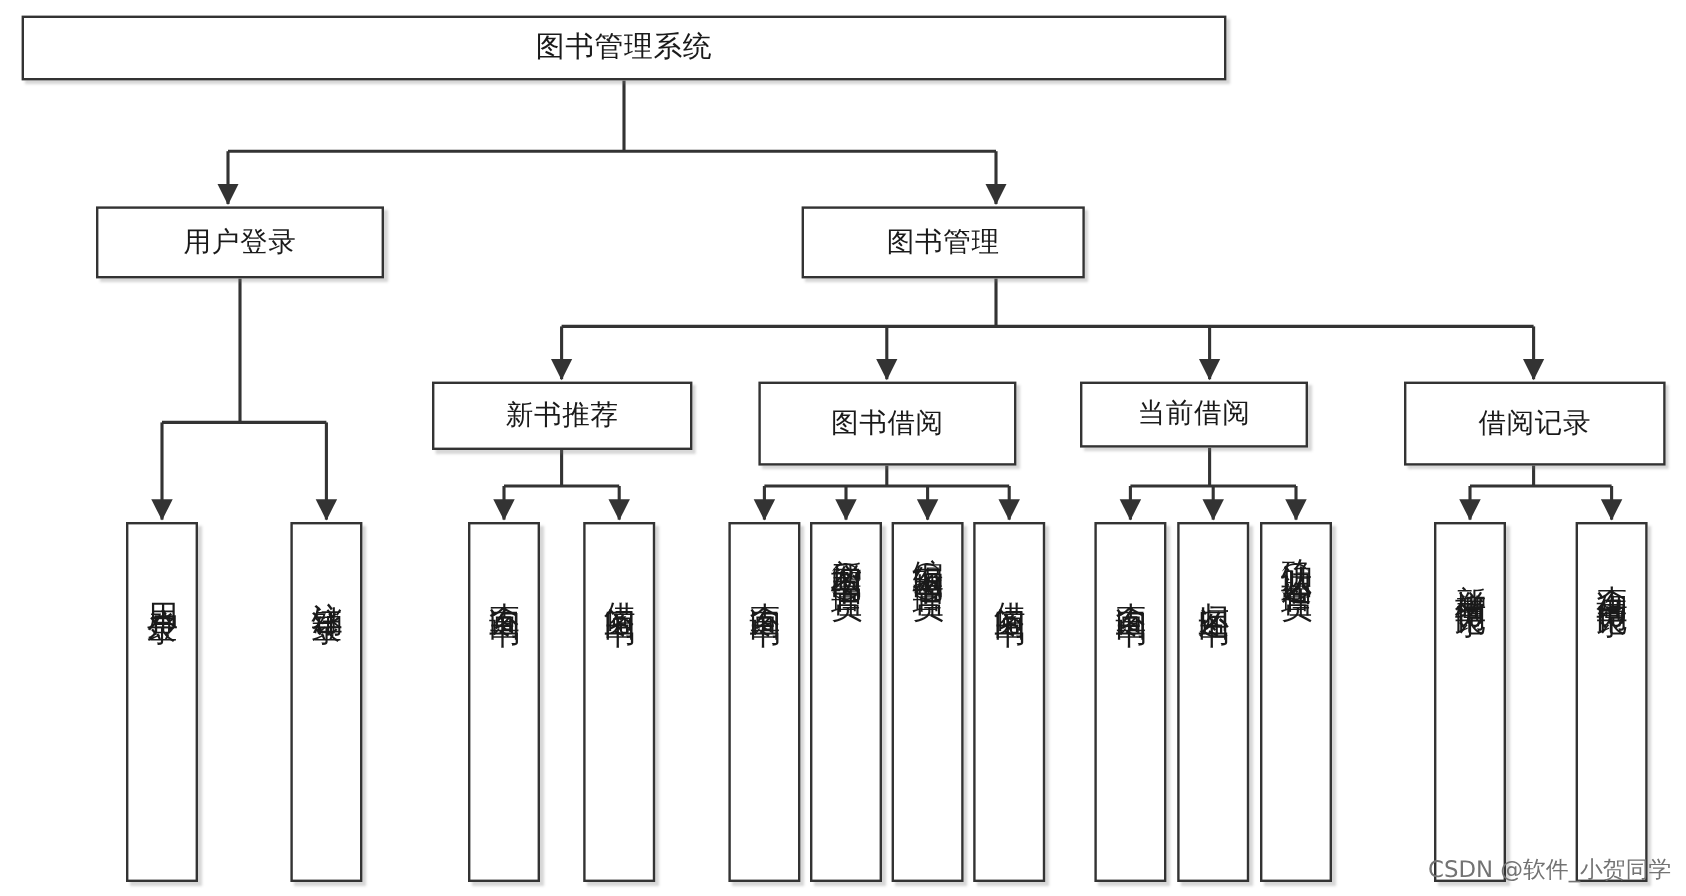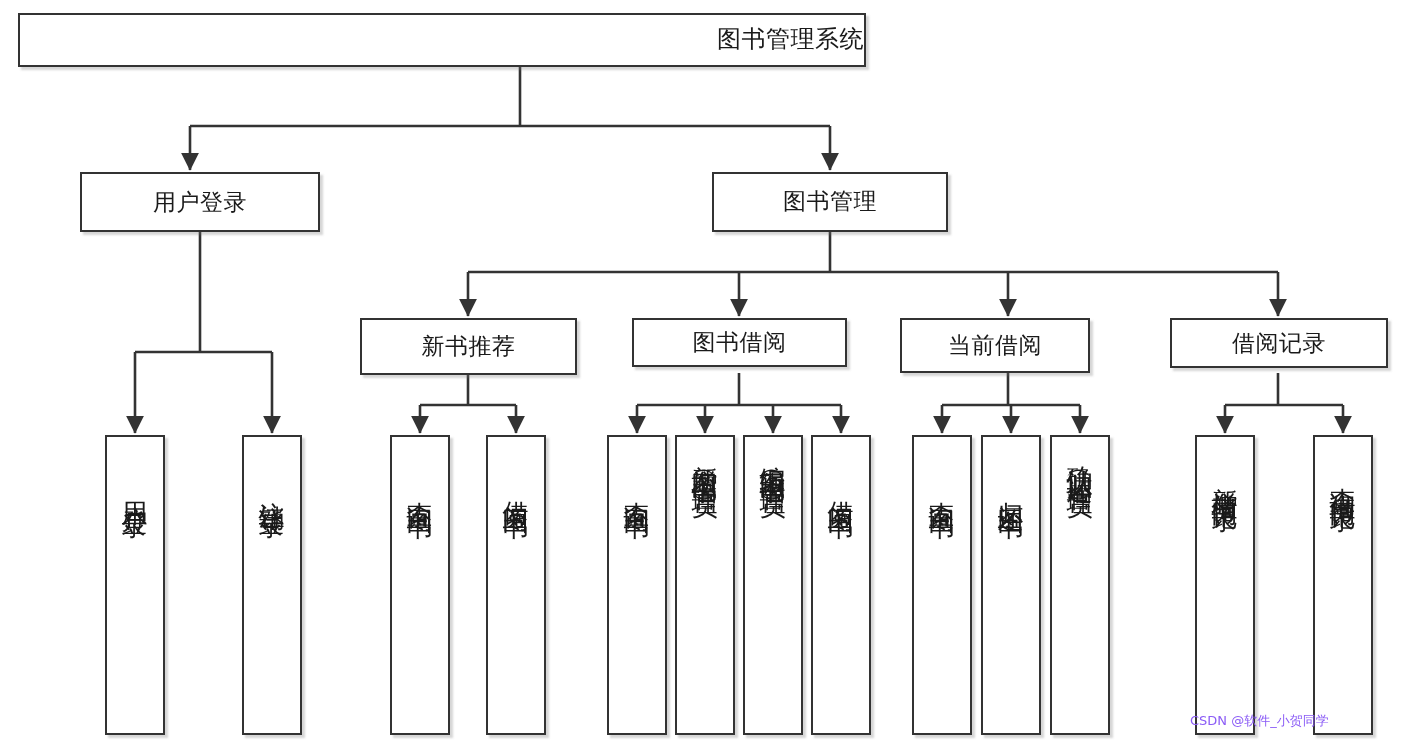--- a/index.html
+++ b/index.html
@@ -63,22 +63,22 @@
     font-size: 26px;
     line-height: 1.0;
     letter-spacing: 4px;
     white-space: nowrap;
     margin: 0 auto;
   }
   .v-node.mid .lbl { margin-top: 38px; }
   .v-node.long .lbl { margin-top: 2px; }
   .watermark {
     position: absolute;
-    color: #8b5cf6;
-    font-size: 13px;
+    color: #737373;
+    font-size: 19px;
     white-space: nowrap;
     z-index: 6;
     font-family: "DejaVu Sans", "Liberation Sans", sans-serif;
   }
 </style>
 </head>
 <body>
 
 <div id="canvas">
 
@@ -125,41 +125,41 @@
       <path d="M 1011 405 L 1011 433" marker-end="url(#arrow)"></path>
       <path d="M 1080 405 L 1080 433" marker-end="url(#arrow)"></path>
 
       <path d="M 1278 373 L 1278 405"></path>
       <path d="M 1225 405 L 1343 405"></path>
       <path d="M 1225 405 L 1225 433" marker-end="url(#arrow)"></path>
       <path d="M 1343 405 L 1343 433" marker-end="url(#arrow)"></path>
     </g>
   </svg>
 
-  <div class="node h-node root" style="left:18px; top:13px; width:848px; height:54px;justify-content:flex-end;">
+  <div class="node h-node root" style="left:18px; top:13px; width:1004px; height:54px;">
     <span class="lbl">图书管理系统</span>
   </div>
 
   <div class="node h-node" style="left:80px; top:172px; width:240px; height:60px;">
     <span class="lbl">用户登录</span>
   </div>
-  <div class="node h-node" style="left:712px; top:172px; width:236px; height:60px;font-family:Liberation Serif, serif;">
+  <div class="node h-node" style="left:668px; top:172px; width:236px; height:60px;">
     <span class="lbl">图书管理</span>
   </div>
 
   <div class="node h-node" style="left:360px; top:318px; width:217px; height:57px;">
     <span class="lbl">新书推荐</span>
   </div>
-  <div class="node h-node" style="left:632px; top:318px; width:215px; height:49px;">
+  <div class="node h-node" style="left:632px; top:318px; width:215px; height:70px;">
     <span class="lbl">图书借阅</span>
   </div>
   <div class="node h-node" style="left:900px; top:318px; width:190px; height:55px;">
     <span class="lbl">当前借阅</span>
   </div>
-  <div class="node h-node" style="left:1170px; top:318px; width:218px; height:50px;">
+  <div class="node h-node" style="left:1170px; top:318px; width:218px; height:70px;">
     <span class="lbl">借阅记录</span>
   </div>
 
   <div class="node v-node mid" style="left:105px; top:435px; width:60px; height:300px;">
     <span class="lbl">用户登录</span>
   </div>
   <div class="node v-node mid" style="left:242px; top:435px; width:60px; height:300px;">
     <span class="lbl">注销登录</span>
   </div>
 

